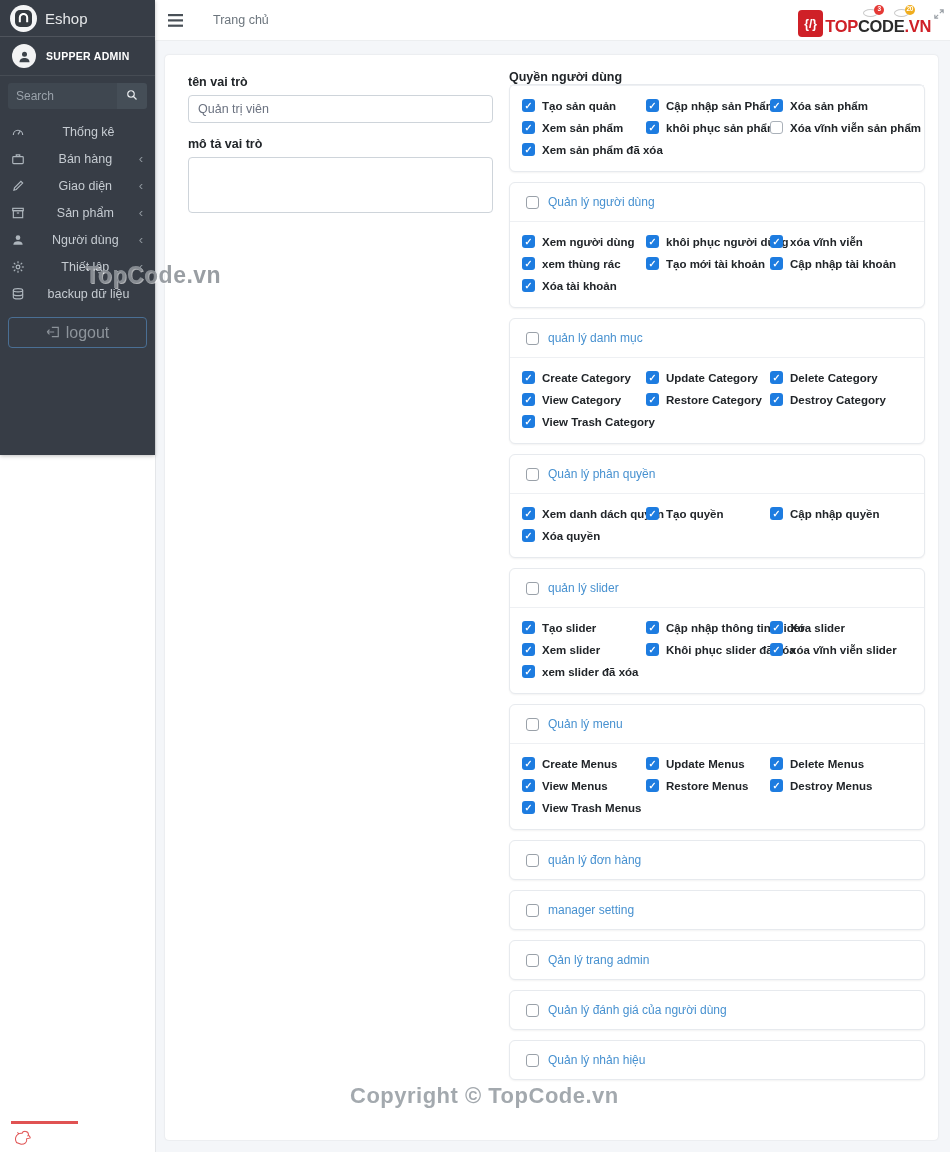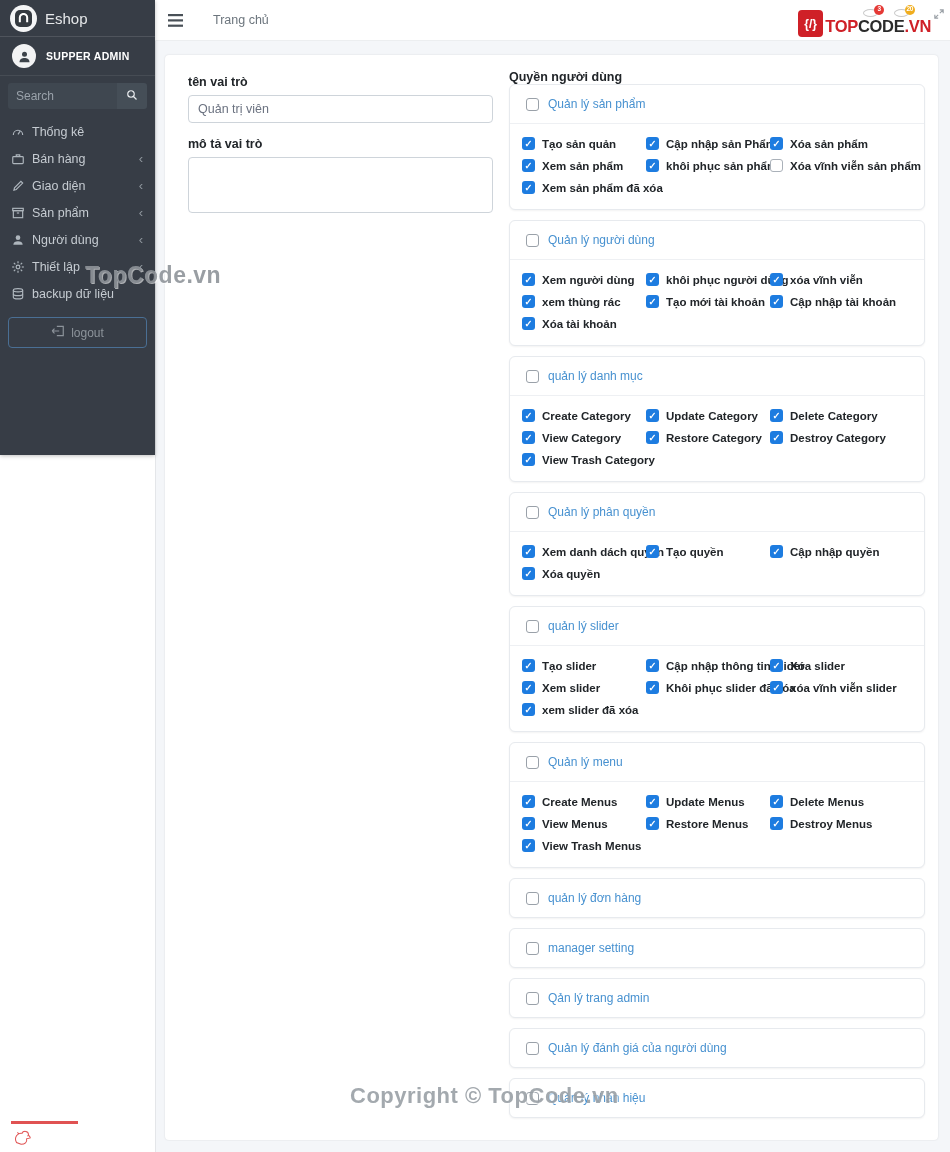--- a/index.html
+++ b/index.html
@@ -47,30 +47,30 @@
     font-family:"Liberation Sans", sans-serif;
   }
   .search-input::placeholder { color:#9aa2aa; }
   .search-btn {
     width:30px; background:#454e57; border:0; border-radius:0 3px 3px 0;
     display:flex; align-items:center; justify-content:center; cursor:pointer;
   }
   .menu { list-style:none; padding:3px 0 0 0; }
   .menu-item {
     height:27px; display:flex; align-items:center; padding:0 10px;
-    color:#c6ccd2; font-size:12.5px; cursor:pointer;
+    color:#c6ccd2; font-size:12.5px; cursor:pointer;text-align:center;
   }
   .mi-icon { width:15px; height:15px; margin-right:7px; display:flex; align-items:center; justify-content:center; color:#aeb6bd; }
   .mi-icon svg { width:14px; height:14px; }
   .mi-label { flex:1; white-space:nowrap; }
   .mi-chevron { color:#8f979e; font-size:13px; line-height:1; margin-right:2px; }
   .logout-btn {
     margin:10px 8px 0 8px; width:139px; height:31px;
     background:transparent; border:1px solid #4a6f94; border-radius:4px;
-    color:#8d949b; font-size:12px; display:flex; align-items:center; justify-content:center;
+    color:#8d949b; font-size:16px; display:flex; align-items:center; justify-content:center;
     gap:6px; cursor:pointer; font-family:"Liberation Sans", sans-serif;
   }
   .left-col-line { position:absolute; left:155px; top:0; width:1px; height:1152px; background:#e4e6e9; z-index:1; }
 
   
   .navbar {
     position:absolute; left:155px; top:0; width:795px; height:41px;
     background:#fff; border-bottom:1px solid #eceef0; z-index:4;
     display:flex; align-items:center;
   }
@@ -329,24 +329,20 @@
       <div class="f-label">tên vai trò</div>
       <input class="f-input" value="Quản trị viên" style="">
       <div class="f-label">mô tả vai trò</div>
       <textarea class="f-textarea" style=""></textarea>
     </div>
 
     <div class="perm-col">
       <div class="perm-title">Quyền người dùng</div>
       <div id="perm-groups">
   <div class="pcard">
-    <div class="pcard-head">
-      <span class="cb off"></span>
-      <span class="head-label">Quản lý sản phẩm</span>
-    </div>
     <div class="pcard-divider"></div>
     <div class="pcard-body">
   <div class="pitem">
     <span class="cb">
                   <span class="tick">✓</span>
                 </span>
     <span class="plabel">Tạo sản quản</span>
   </div>
 
   <div class="pitem">

